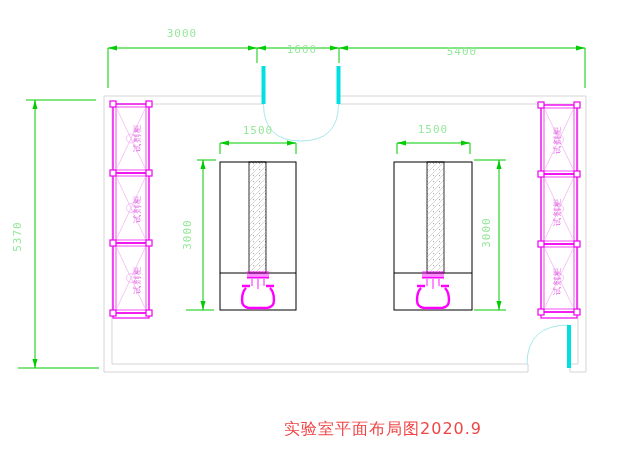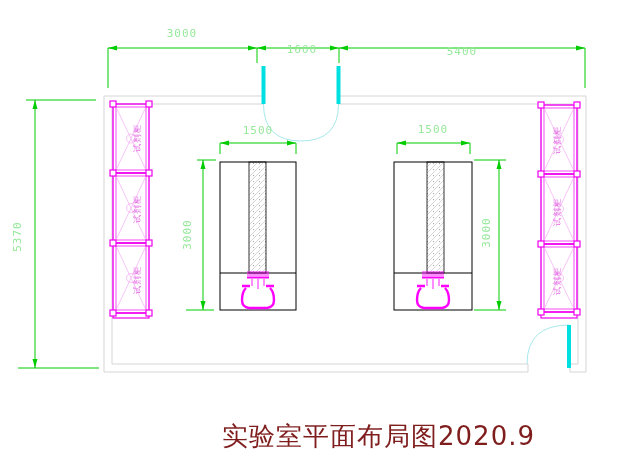--- a/index.html
+++ b/index.html
@@ -8,21 +8,21 @@
   #canvas{position:absolute;left:0;top:0;width:596px;height:469px;}
   svg{position:absolute;left:0;top:0;}
   .dimtxt{position:absolute;color:#96e89a;font-family:"DejaVu Sans Mono",monospace;
           font-size:11px;letter-spacing:1px;text-align:center;white-space:nowrap;
           line-height:13px;}
   .rot{transform:rotate(-90deg);transform-origin:center center;}
   .cabtxt{position:absolute;color:#e36ae3;font-size:8.5px;letter-spacing:1px;
           width:40px;height:12px;text-align:center;line-height:12px;
           transform:rotate(-90deg);transform-origin:center center;white-space:nowrap;}
   #title{position:absolute;left:222px;top:419px;width:260px;height:30px;
-         color:#7f1d1d;font-size:26px;letter-spacing:1px;text-align:center;
+         color:#ef4444;font-size:16px;letter-spacing:1px;text-align:right;
          white-space:nowrap;font-weight:400;}
 </style>
 </head>
 <body>
 
 <div id="canvas">
 <svg width="619" height="469" viewBox="0 0 619 469">
   <defs>
     <pattern id="hatch" patternUnits="userSpaceOnUse" width="6" height="6">
       <path d="M0,6 L6,0" stroke="#bcbcbc" stroke-width="0.6"></path>

